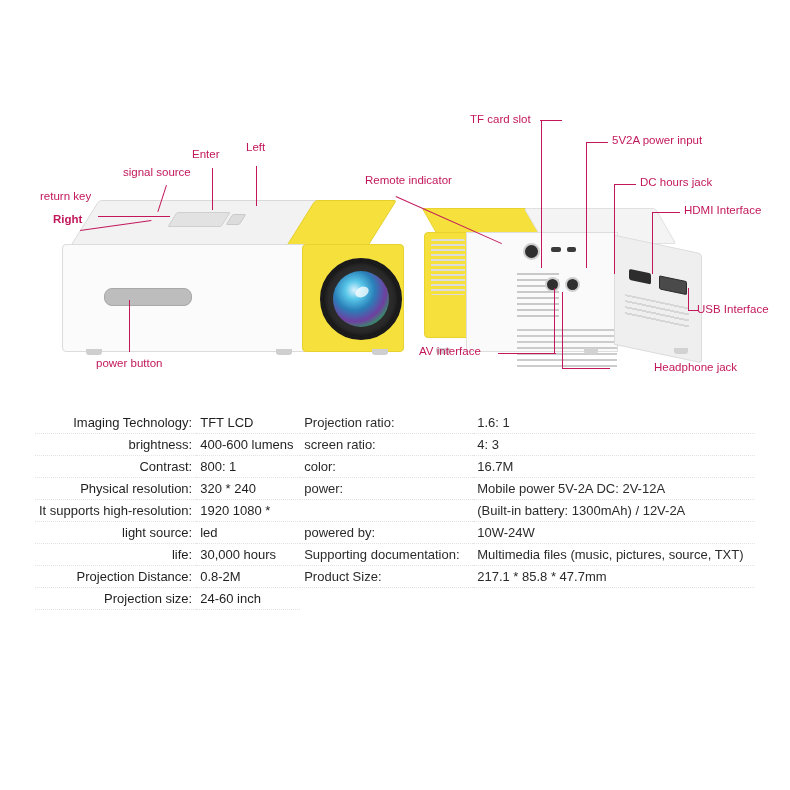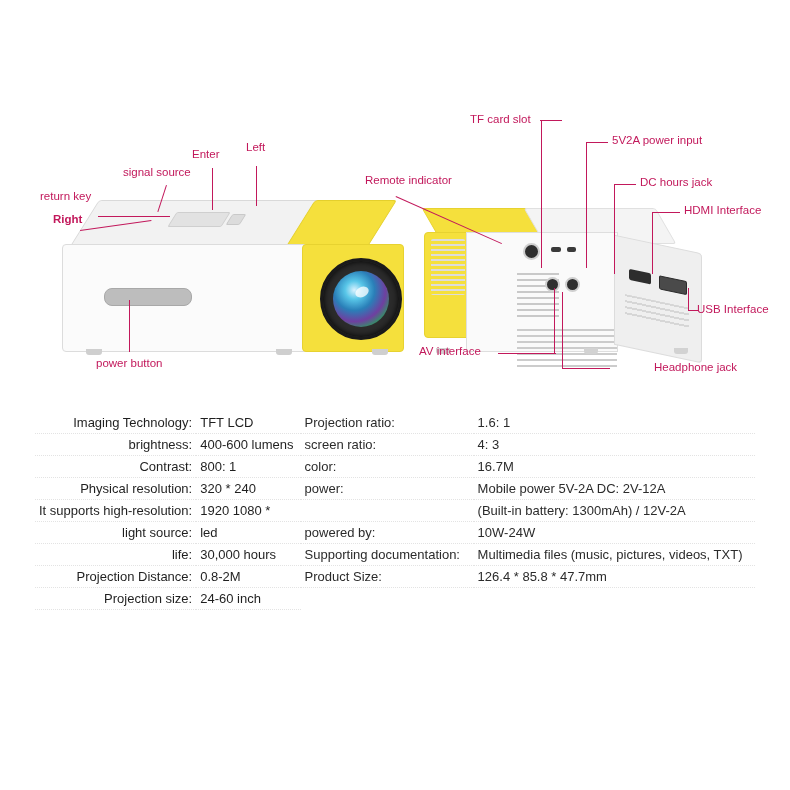--- a/index.html
+++ b/index.html
@@ -393,27 +393,27 @@
         <tr>
           <td class="k">light source:</td>
           <td class="v">led</td>
           <td class="k2">powered by:</td>
           <td class="v2">10W-24W</td>
         </tr>
         <tr>
           <td class="k">life:</td>
           <td class="v">30,000 hours</td>
           <td class="k2">Supporting documentation:</td>
-          <td class="v2">Multimedia files (music, pictures, videos, TXT)</td>
+          <td class="v2">Multimedia files (music, pictures, source, TXT)</td>
         </tr>
         <tr>
           <td class="k">Projection Distance:</td>
           <td class="v">0.8-2M</td>
           <td class="k2">Product Size:</td>
-          <td class="v2">126.4 * 85.8 * 47.7mm</td>
+          <td class="v2">217.1 * 85.8 * 47.7mm</td>
         </tr>
         <tr>
           <td class="k">Projection size:</td>
           <td class="v">24-60 inch</td>
           <td class="k2 empty-cell"></td>
           <td class="v2 empty-cell"></td>
         </tr>
       </tbody>
     </table>
   </div>

